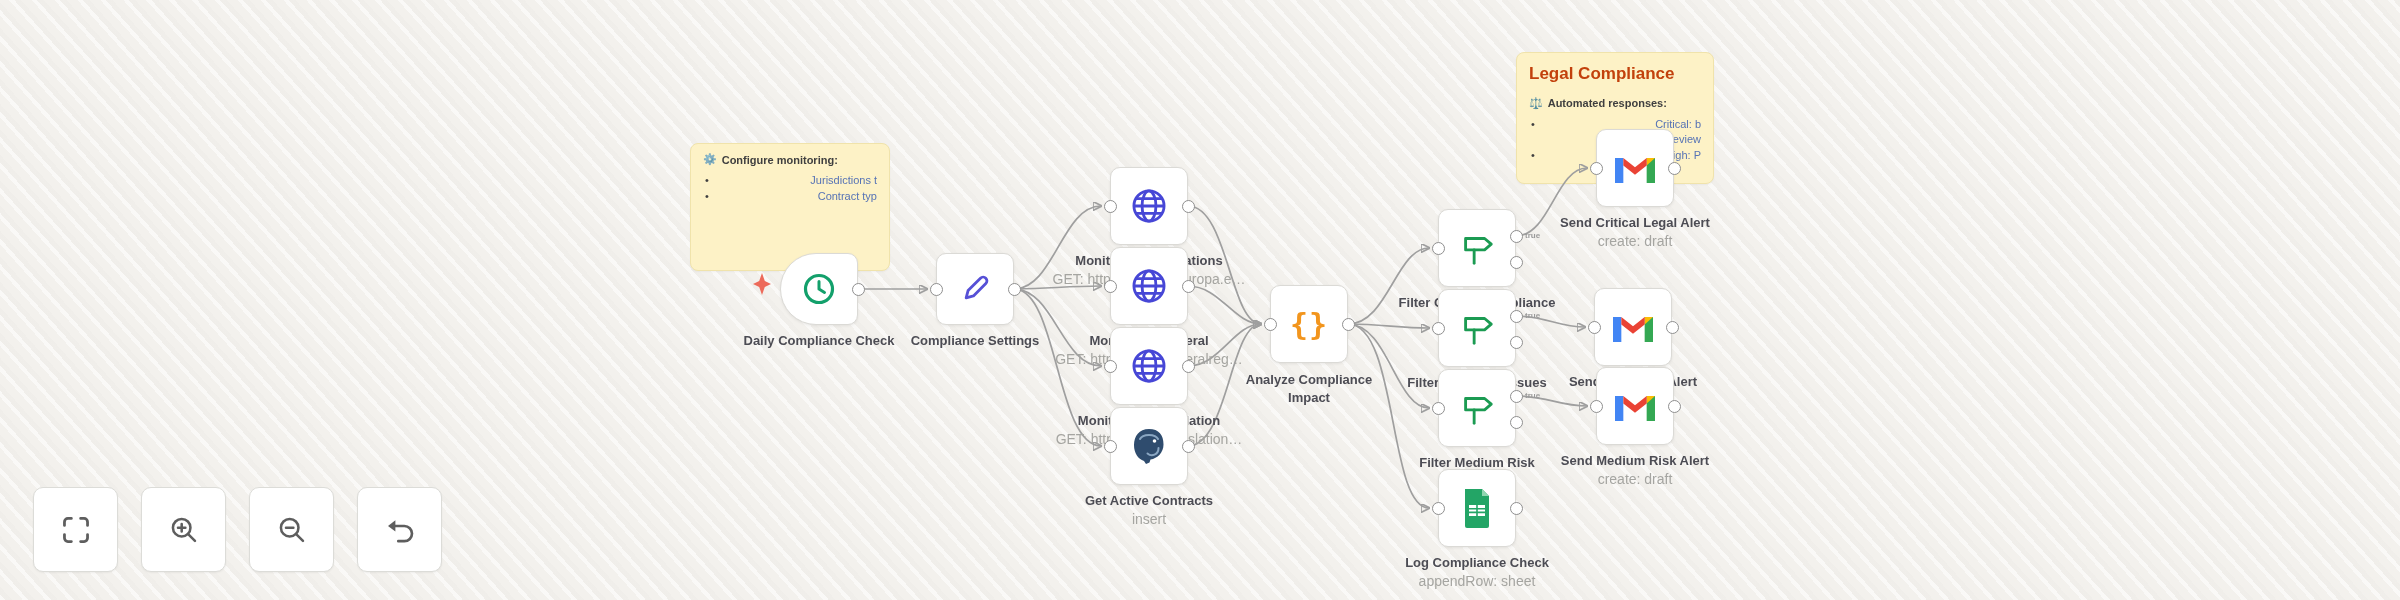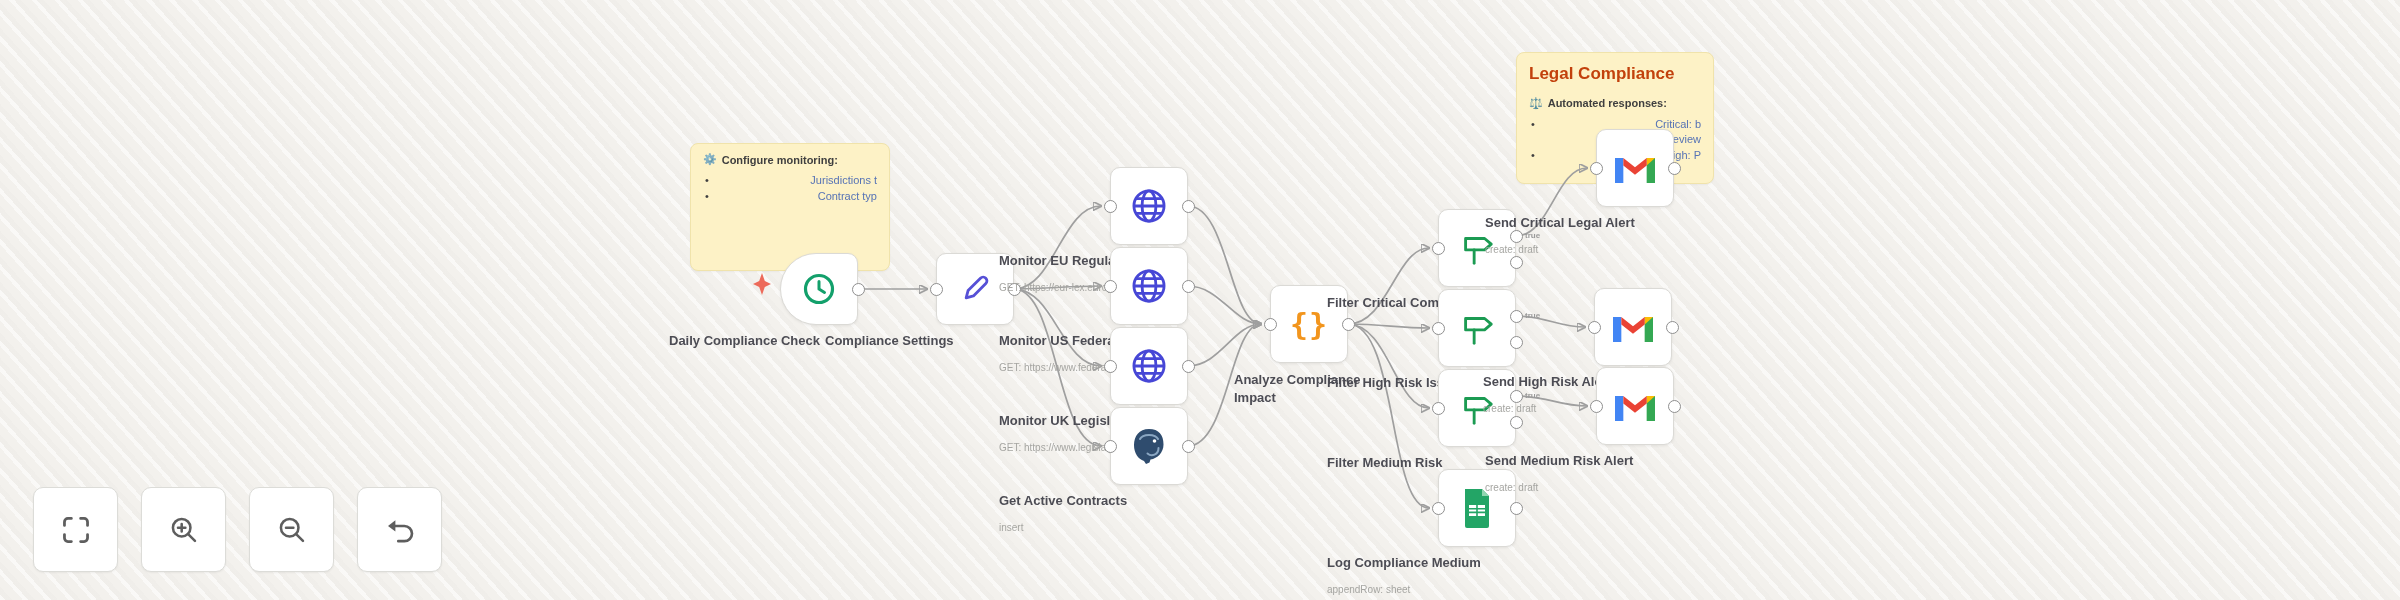--- a/index.html
+++ b/index.html
@@ -33,25 +33,25 @@
   .port{
     position:absolute;width:13px;height:13px;box-sizing:border-box;background:#fff;
     border:1.6px solid #8f8f8f;border-radius:50%;top:calc(50% - 6.5px);
   }
   .port.in{left:-6.5px;}
   .port.out{right:-6.5px;}
   .port-label{
     position:absolute;left:calc(100% + 9px);font-size:8px;color:#9a9a9a;line-height:1;font-weight:bold;
   }
   .nlabel{
-    position:absolute;top:calc(100% + 8px);left:50%;width:300px;margin-left:-150px;text-align:left;
+    position:absolute;top:calc(100% + 8px);left:50%;width:300px;margin-left:-150px;text-align:center;
   }
   .nlabel .t{font-weight:600;font-size:13px;color:#4c4c54;white-space:nowrap;}
   .nlabel .t.wrap{white-space:normal;width:150px;margin:0 auto;line-height:1.35;}
-  .nlabel .s{font-weight:400;font-size:10px;color:#a5a5a1;margin-top:14px;white-space:nowrap;}
+  .nlabel .s{font-weight:400;font-size:14px;color:#a5a5a1;margin-top:3px;white-space:nowrap;}
   .braces{font-family:"DejaVu Sans Mono",monospace;font-weight:700;font-size:30px;color:#f2951d;letter-spacing:1px;}
   
   .sparkle{position:absolute;z-index:3;}
   
   .controls{position:absolute;left:0;top:0;z-index:5;}
   .ctrl-btn{
     position:absolute;width:83px;height:83px;background:#fff;border:1px solid #dcdcd8;border-radius:10px;
     box-shadow:0 1px 2px rgba(0,0,0,.05);display:flex;align-items:center;justify-content:center;cursor:pointer;
   }
 </style>
@@ -279,21 +279,21 @@
         <path d="M20 1 l7 7 h-7 Z" fill="#8fd6b0"></path>
         <rect x="7" y="17" width="16" height="11" fill="#ffffff"></rect>
         <g stroke="#23a566" stroke-width="1.6">
           <path d="M15 17 V28 M7 20.7 H23 M7 24.4 H23"></path>
         </g>
       </svg>
     </div>
     <div class="port in"></div>
     <div class="port out"></div>
     <div class="nlabel">
-      <div class="t">Log Compliance Medium</div>
+      <div class="t">Log Compliance Check</div>
       <div class="s">appendRow: sheet</div>
     </div>
   </div>
 
   <div class="node" style="left:1594px;top:288px;width:78px;height:78px">
     <div class="box">
       <svg width="40" height="30" viewBox="0 0 48 36">
         <rect x="0" y="6" width="10" height="30" fill="#4285F4"></rect>
         <rect x="38" y="6" width="10" height="30" fill="#34A853"></rect>
         <polygon points="38,6 48,6 38,15" fill="#FBBC04"></polygon>

